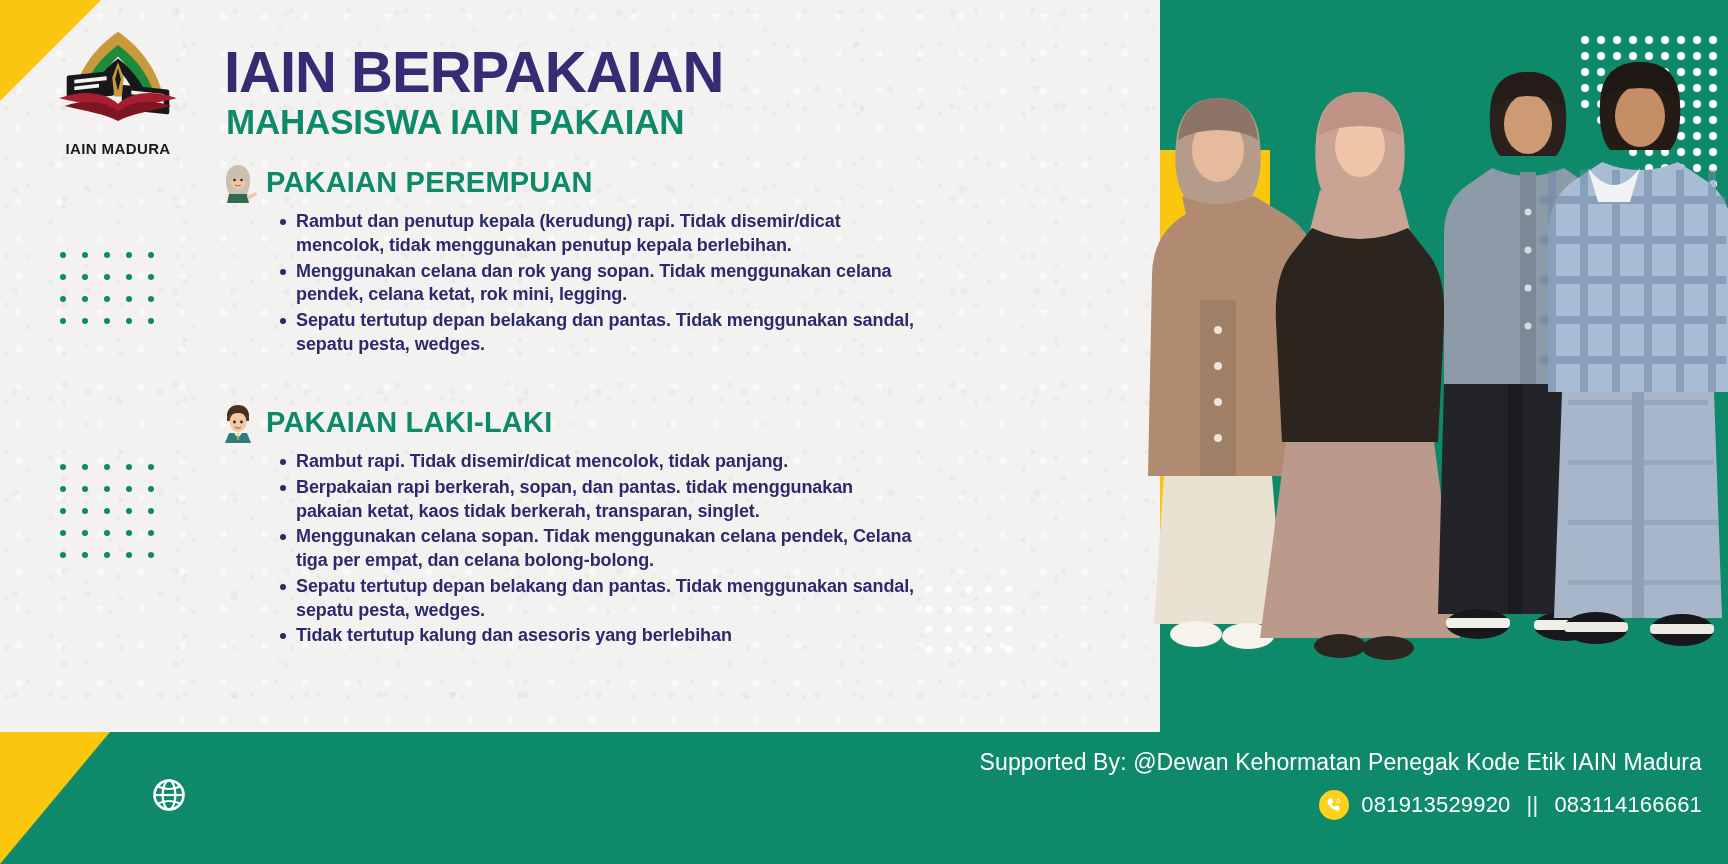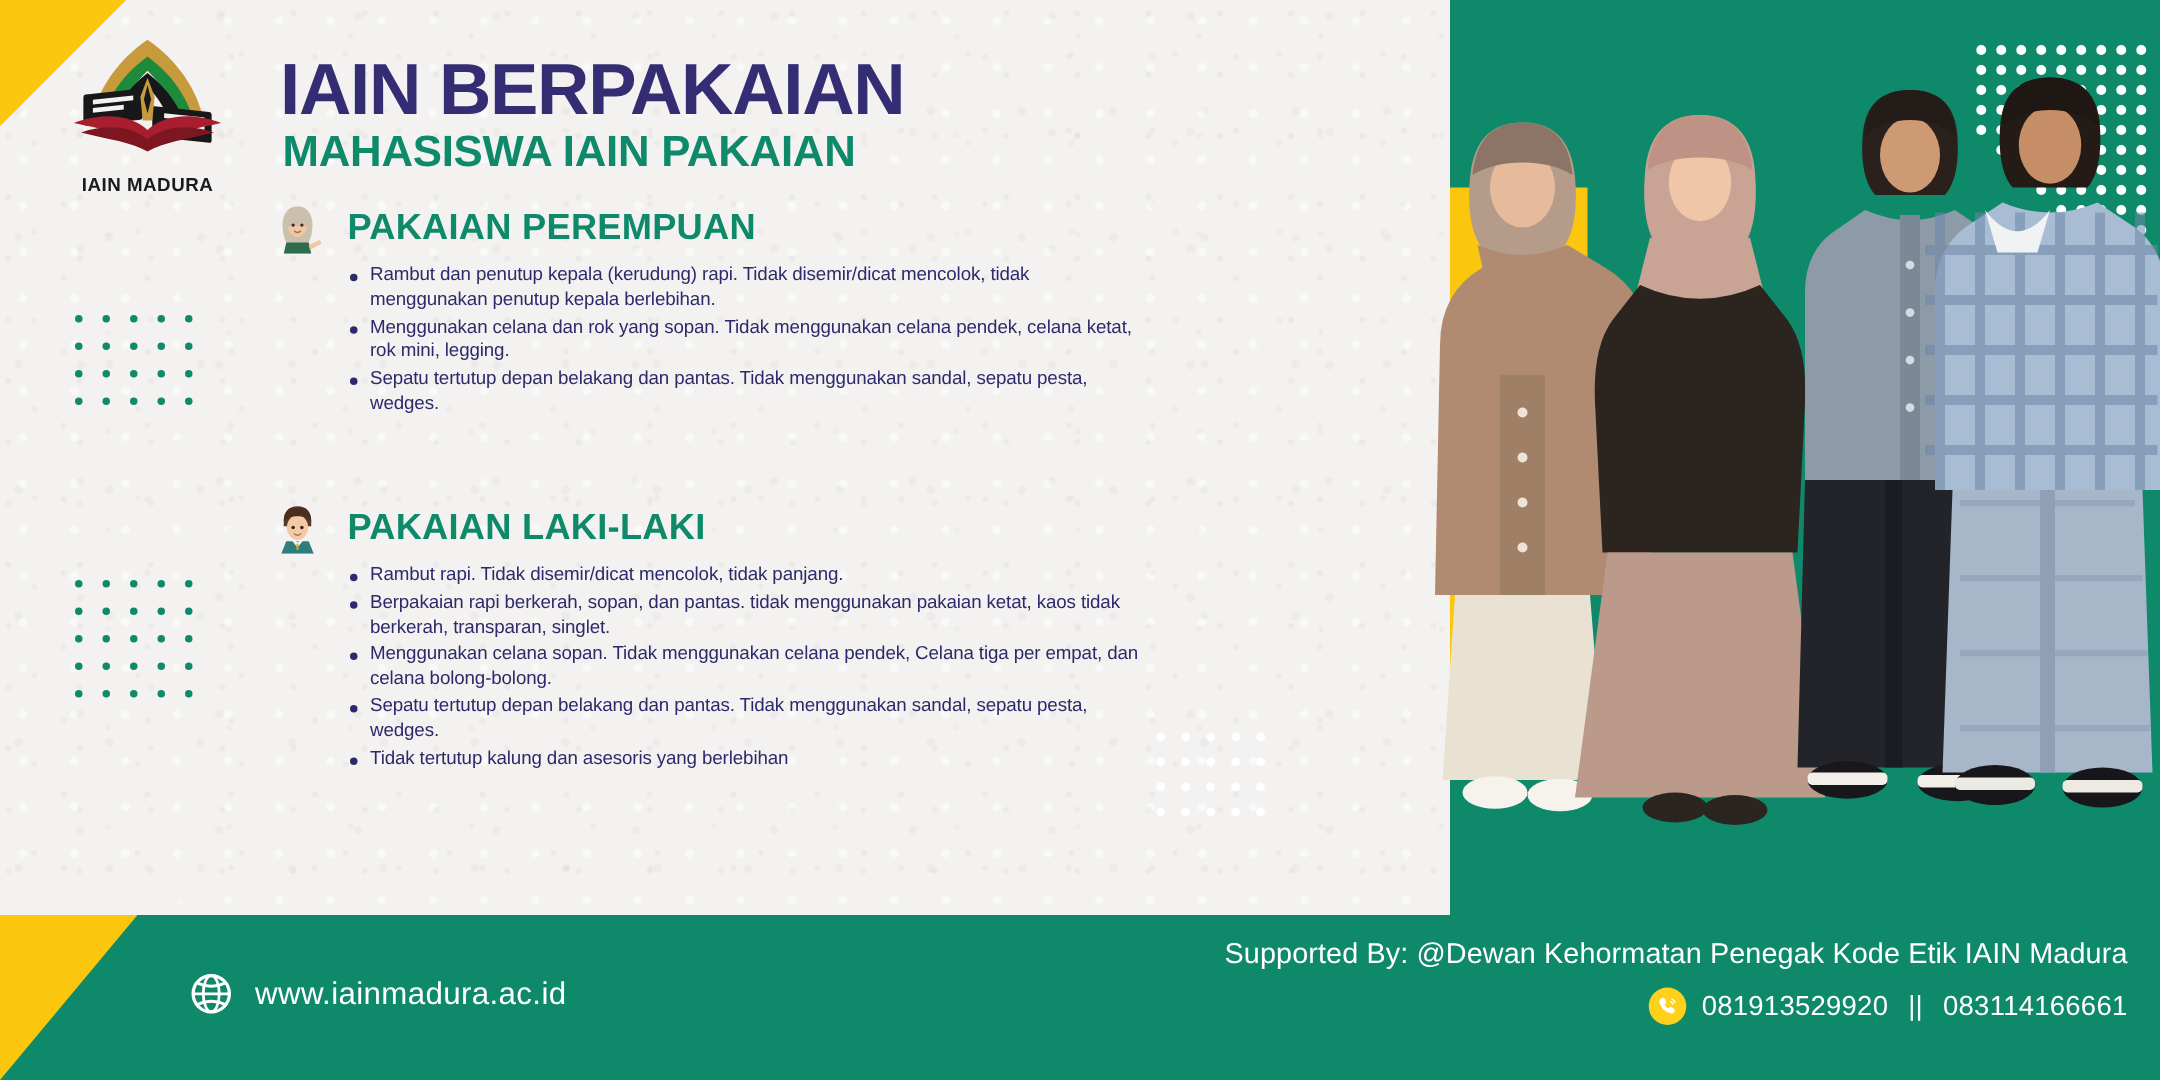--- a/index.html
+++ b/index.html
@@ -38,25 +38,25 @@
      font-size:15px;font-weight:700;letter-spacing:.4px;color:#1b1b1b;}
 
   
   .title-main{position:absolute;left:224px;top:44px;font-size:58px;line-height:.98;font-weight:800;
      letter-spacing:-1px;color:#342D73;font-family:"Liberation Sans",sans-serif;}
   .title-sub{position:absolute;left:226px;top:104px;font-size:35px;line-height:1;font-weight:800;
      letter-spacing:-.2px;color:#0E8A6B;}
 
   
   .section{position:absolute;left:218px;width:700px;}
-  .sec-head{display:flex;align-items:center;gap:20px;height:44px;}
+  .sec-head{display:flex;align-items:center;gap:8px;height:44px;}
   .sec-ico{width:40px;height:42px;position:relative;flex:0 0 40px;}
   .sec-title{font-size:29px;font-weight:800;color:#0E8A6B;letter-spacing:.2px;}
   ul.rules{list-style:none;margin:6px 0 0 0;padding:0 0 0 62px;}
-  ul.rules li{position:relative;font-size:15px;line-height:1.32;font-weight:400;color:#2C2A6B;
+  ul.rules li{position:relative;font-size:18px;line-height:1.32;font-weight:700;color:#2C2A6B;
      margin:0 0 2px 0;padding-left:16px;letter-spacing:-.1px;}
   ul.rules li:before{content:"";position:absolute;left:0;top:9px;width:6px;height:6px;border-radius:50%;
      background:#2C2A6B;}
 
   
   .f-left{position:absolute;left:152px;bottom:52px;display:flex;align-items:center;gap:18px;}
   .f-url{font-size:25px;color:#fff;font-weight:400;letter-spacing:.3px;}
   .f-right{position:absolute;right:26px;bottom:88px;font-size:23px;color:#fff;letter-spacing:.1px;}
   .f-phones{position:absolute;right:26px;bottom:44px;display:flex;align-items:center;gap:12px;
      font-size:22px;color:#fff;letter-spacing:.2px;}
@@ -400,21 +400,20 @@
   <div class="green-footer-cut"></div>
 
   <div class="f-left">
     <svg width="34" height="34" viewBox="0 0 34 34">
       <circle cx="17" cy="17" r="14.5" fill="none" stroke="#fff" stroke-width="2.6"></circle>
       <ellipse cx="17" cy="17" rx="6.4" ry="14.5" fill="none" stroke="#fff" stroke-width="2.2"></ellipse>
       <line x1="2.5" y1="17" x2="31.5" y2="17" stroke="#fff" stroke-width="2.2"></line>
       <path d="M6 8.5 q11 5 22 0" fill="none" stroke="#fff" stroke-width="2.2"></path>
       <path d="M6 25.5 q11 -5 22 0" fill="none" stroke="#fff" stroke-width="2.2"></path>
     </svg>
-    <span class="f-url">www.iainmadura.ac.id</span>
   </div>
 
   <div class="f-right">Supported By: @Dewan Kehormatan Penegak Kode Etik IAIN Madura</div>
 
   <div class="f-phones">
     <span class="phone-badge">
       <svg width="18" height="18" viewBox="0 0 18 18">
         <path d="M4.2 2.4 q1.8 -0.8 2.6 0.6 l1.1 2 q0.6 1 -0.4 1.7 l-0.9 0.7 q0.8 2 3 3.4 l0.8 -0.9 q0.8 -0.9 1.8 -0.2 l1.9 1.3 q1.3 0.9 0.3 2.5 q-1 1.6 -3.2 1.1 q-3.2 -0.7 -5.8 -3.4 q-2.6 -2.7 -2.9 -5.4 q-0.2 -2.3 1.7 -3.4z" fill="#fff"></path>
         <path d="M12.4 3.1 q2 0.8 2.6 3" fill="none" stroke="#fff" stroke-width="1.1" stroke-linecap="round"></path>
         <path d="M11.6 5.4 q1.2 0.5 1.6 1.9" fill="none" stroke="#fff" stroke-width="1.1" stroke-linecap="round"></path>

